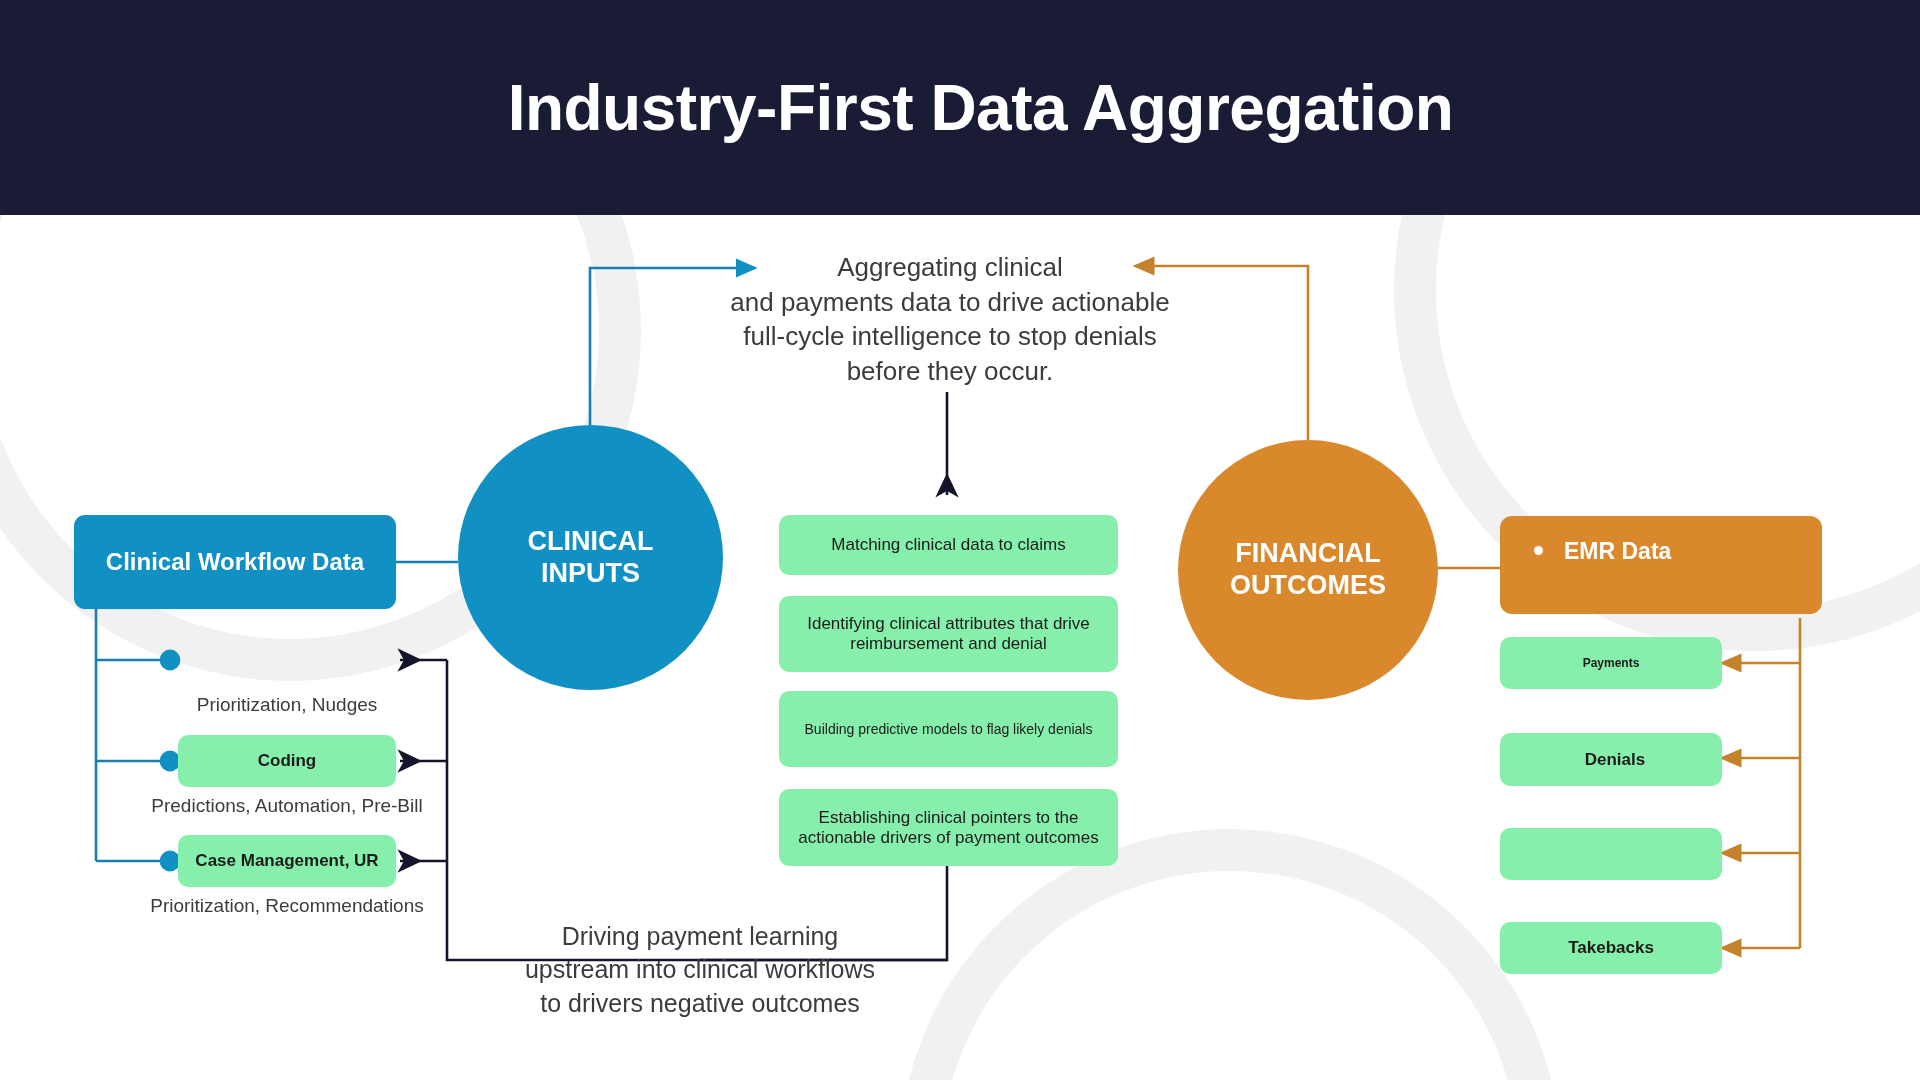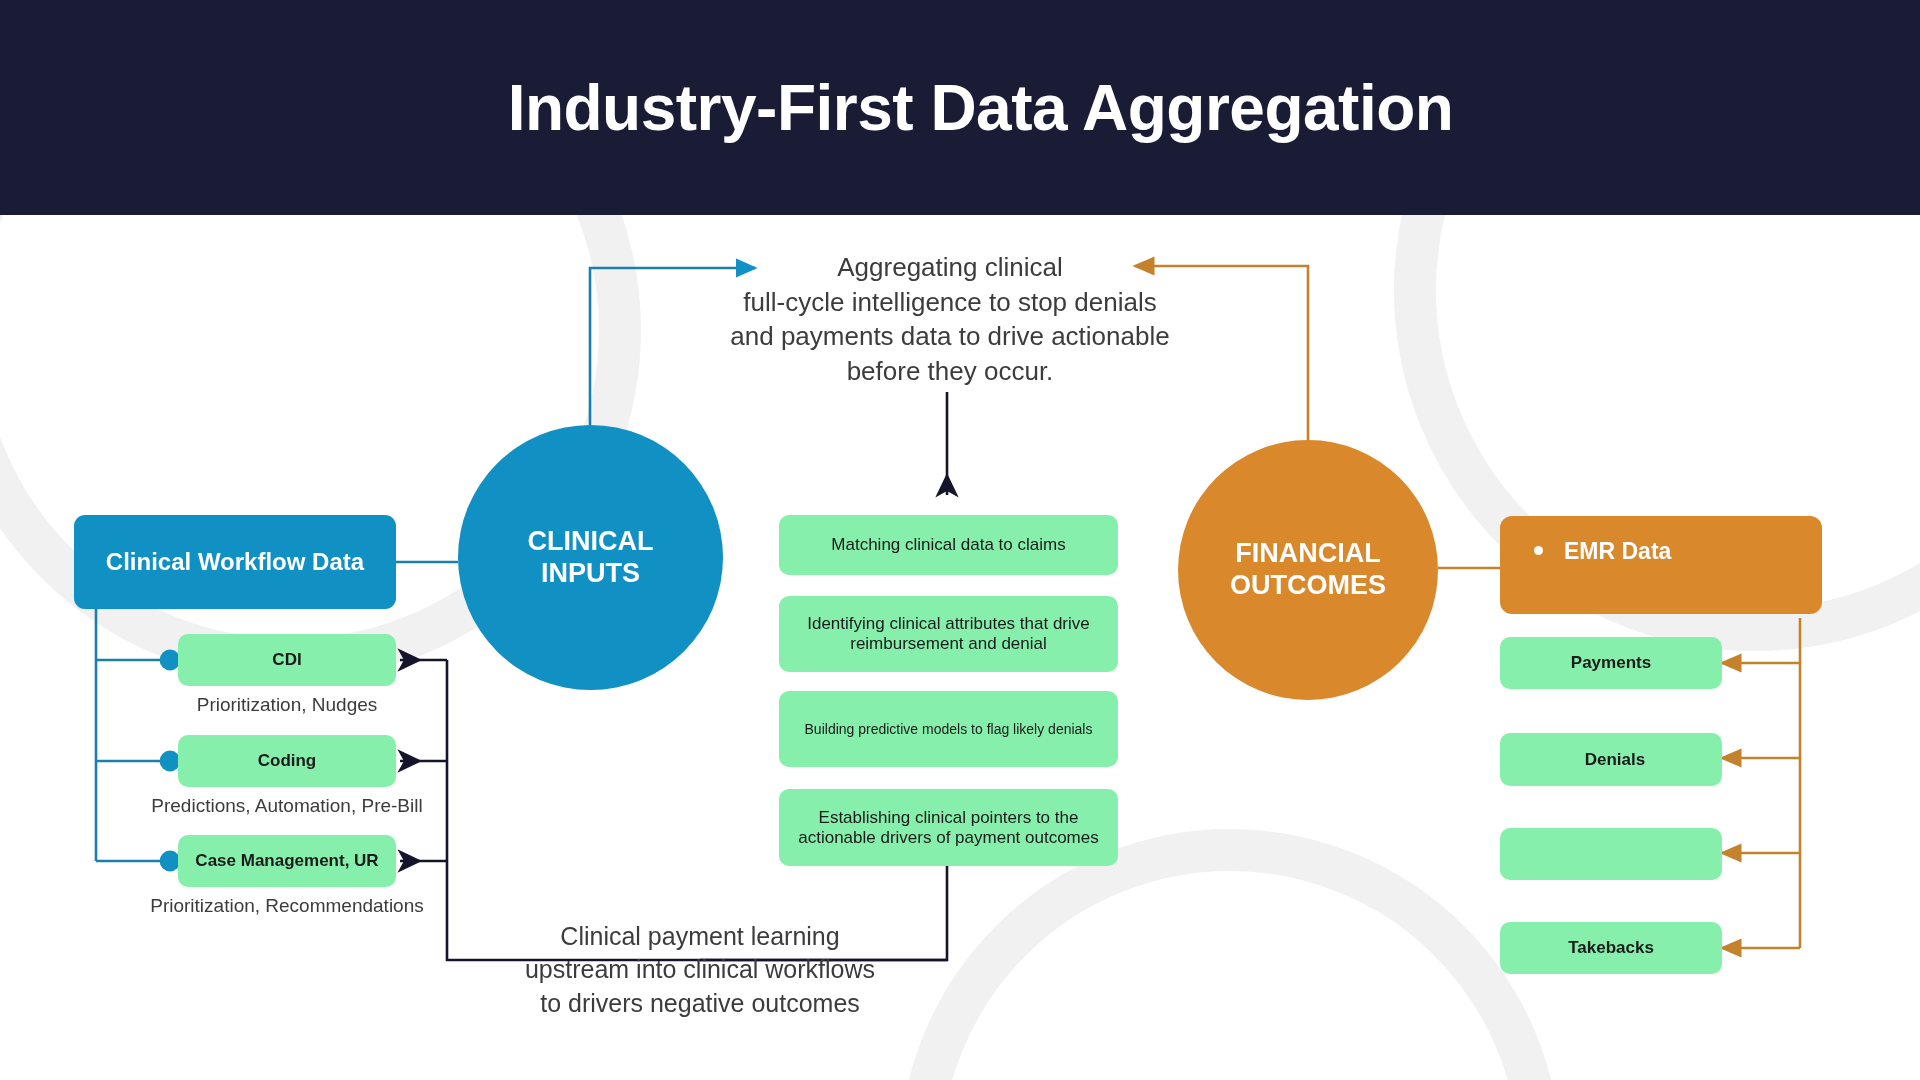--- a/index.html
+++ b/index.html
@@ -174,39 +174,36 @@
 
     <path d="M1800,618 L1800,948" fill="none" stroke="#c4822c" stroke-width="2.6"></path>
     <path d="M1800,663 L1722,663" fill="none" stroke="#c4822c" stroke-width="2.6" marker-end="url(#arr-orange)"></path>
     <path d="M1800,758 L1722,758" fill="none" stroke="#c4822c" stroke-width="2.6" marker-end="url(#arr-orange)"></path>
     <path d="M1800,853 L1722,853" fill="none" stroke="#c4822c" stroke-width="2.6" marker-end="url(#arr-orange)"></path>
     <path d="M1800,948 L1722,948" fill="none" stroke="#c4822c" stroke-width="2.6" marker-end="url(#arr-orange)"></path>
   </svg>
 
   <div class="para" style="left:660px; top:250px; width:580px; font-size:26px;">
     <div>Aggregating clinical</div>
+    <div>and payments data to drive actionable</div>
     <div>full-cycle intelligence to stop denials</div>
-    <div>and payments data to drive actionable</div>
     <div>before they occur.</div>
   </div>
 
   <div class="node pill-blue" style="left:74px; top:515px; width:322px; height:94px; font-size:24px;">
     <span>Clinical Workflow Data</span>
   </div>
 
   <div class="node circle circle-blue" style="left:458px; top:425px; width:265px; height:265px; font-size:27px;">
     <span>
       <span>CLINICAL</span><br>
       <span>INPUTS</span>
     </span>
   </div>
 
-  <div class="node pill-grey bold" style="left:178px; top:634px; width:218px; height:52px; font-size:17px;">
-    <span>CDI</span>
-  </div>
   <div class="caption" style="left:178px; top:694px; width:218px;">Prioritization, Nudges</div>
 
   <div class="node pill-grey bold" style="left:178px; top:735px; width:218px; height:52px; font-size:17px;">
     <span>Coding</span>
   </div>
   <div class="caption" style="left:140px; top:795px; width:294px;">Predictions, Automation, Pre-Bill</div>
 
   <div class="node pill-grey bold" style="left:178px; top:835px; width:218px; height:52px; font-size:17px;">
     <span>Case Management, UR</span>
   </div>
@@ -219,39 +216,39 @@
     <span>Identifying clinical attributes that drive reimbursement and denial</span>
   </div>
   <div class="node pill-grey" style="left:779px; top:691px; width:339px; height:76px; font-size:14px; padding:0 18px;">
     <span>Building predictive models to flag likely denials</span>
   </div>
   <div class="node pill-grey" style="left:779px; top:789px; width:339px; height:77px; font-size:17px; padding:0 18px;">
     <span>Establishing clinical pointers to the actionable drivers of payment outcomes</span>
   </div>
 
   <div class="para" style="left:465px; top:920px; width:470px; font-size:25px;">
-    <div>Clinical payment learning</div>
+    <div>Driving payment learning</div>
     <div>upstream into clinical workflows</div>
     <div>to drivers negative outcomes</div>
   </div>
 
   <div class="node circle circle-orange" style="left:1178px; top:440px; width:260px; height:260px; font-size:27px;">
     <span>
       <span>FINANCIAL</span><br>
       <span>OUTCOMES</span>
     </span>
   </div>
 
   <div class="node pill-orange" style="left:1500px; top:516px; width:322px; height:98px;">
     <ul class="bullets">
       <li>EMR Data</li>
     </ul>
   </div>
 
-  <div class="node pill-grey bold" style="left:1500px; top:637px; width:222px; height:52px; font-size:17px;">
+  <div class="node pill-grey bold" style="left:1500px; top:637px; width:222px; height:52px; font-size:12px;">
     <span>Payments</span>
   </div>
   <div class="node pill-grey bold" style="left:1500px; top:733px; width:222px; height:53px; font-size:17px;padding-left:8px;">
     <span>Denials</span>
   </div>
   <div class="node pill-grey bold" style="left:1500px; top:828px; width:222px; height:52px; font-size:17px;">
     <span></span>
   </div>
   <div class="node pill-grey bold" style="left:1500px; top:922px; width:222px; height:52px; font-size:17px;">
     <span>Takebacks</span>

